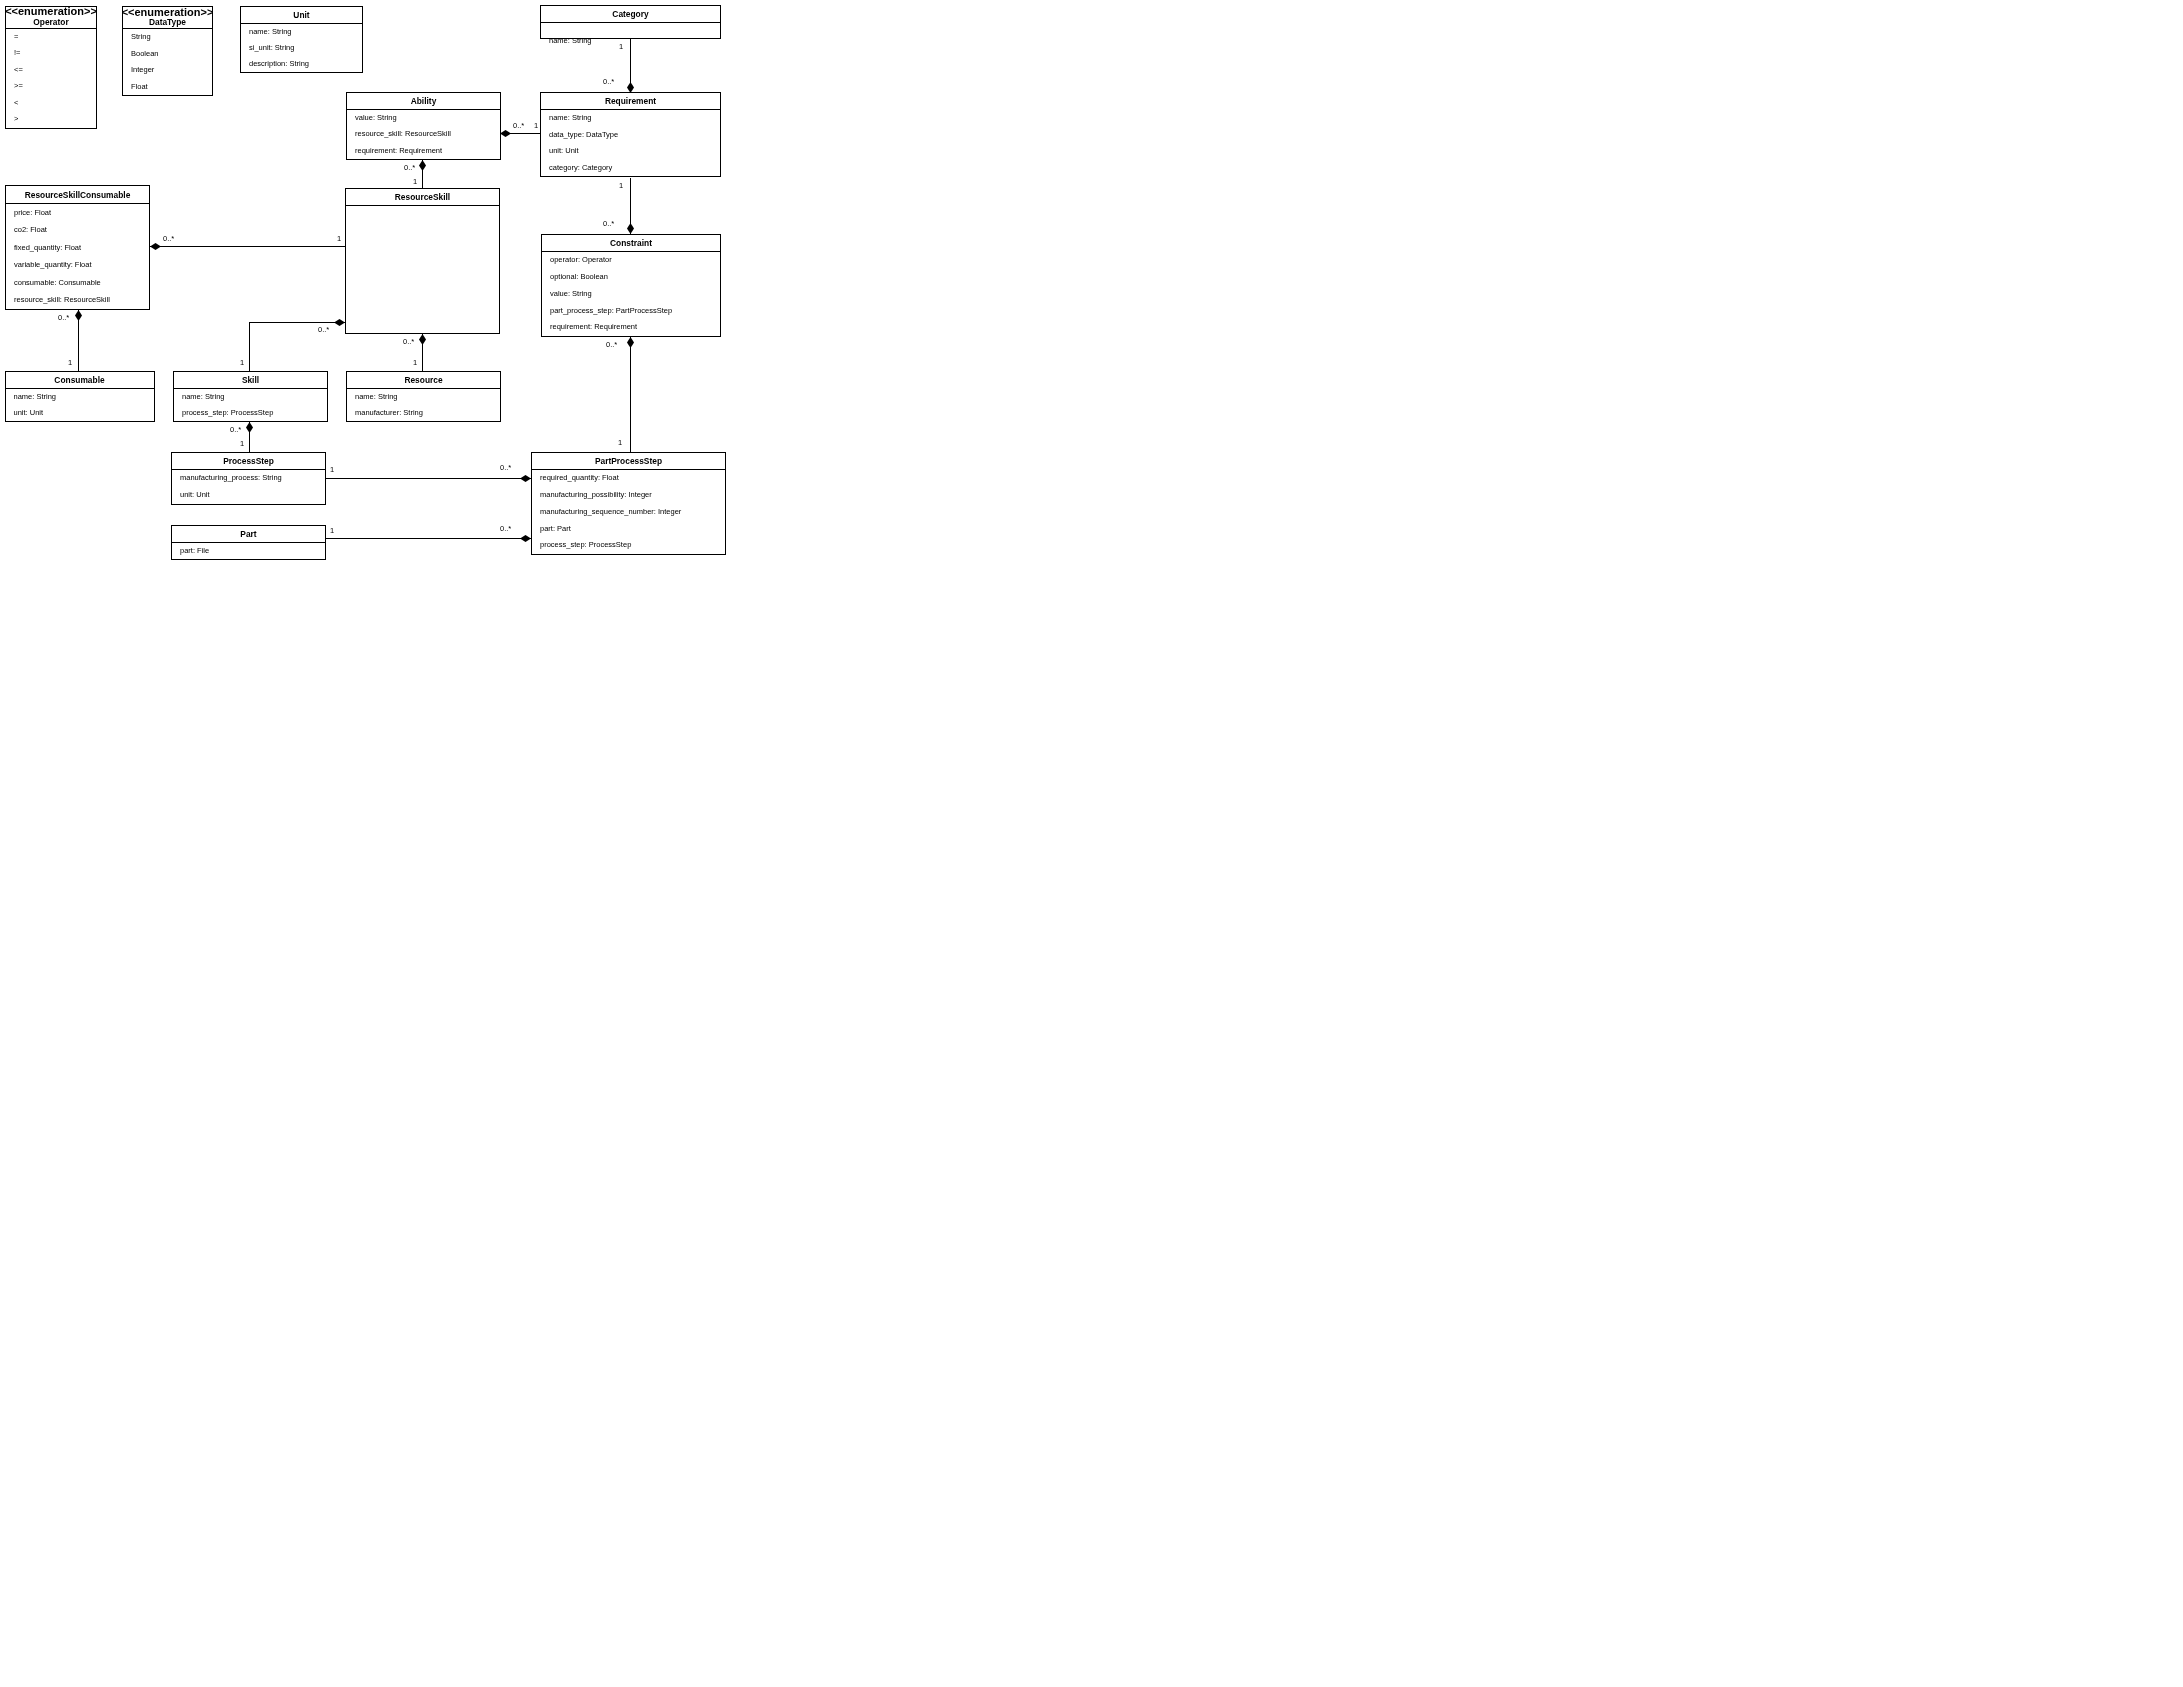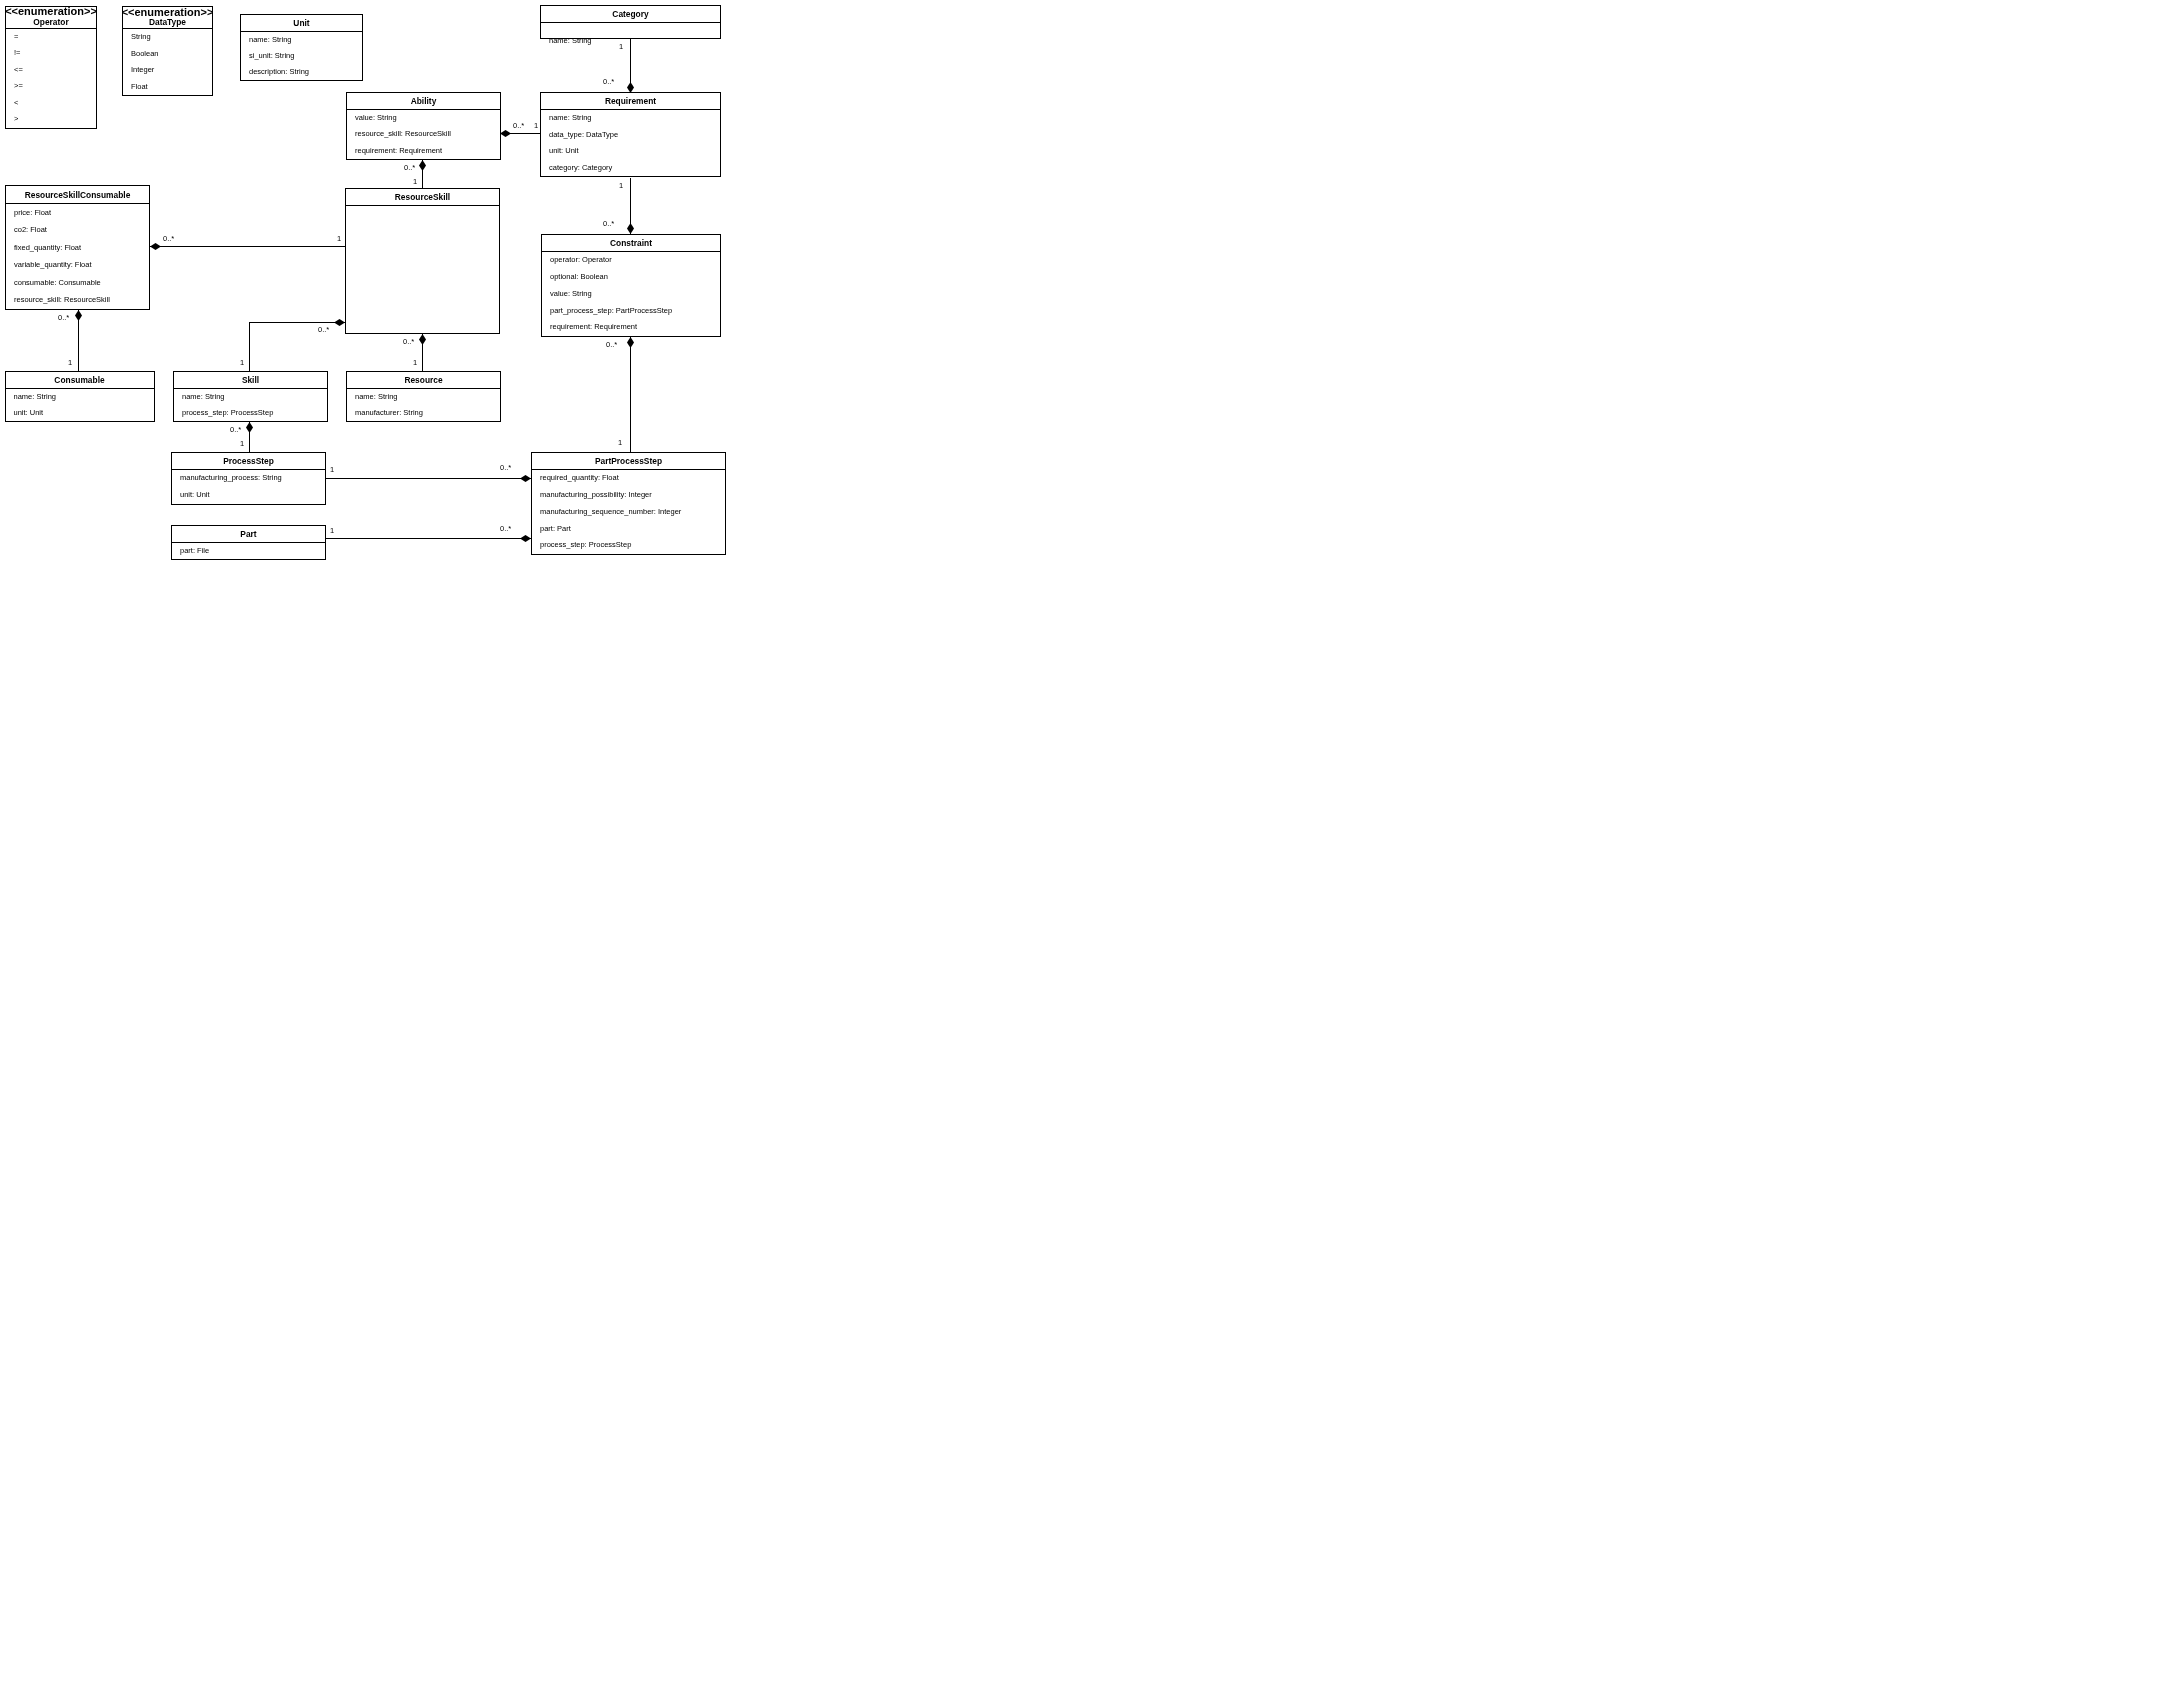--- a/index.html
+++ b/index.html
@@ -99,21 +99,21 @@
         <div class="uml-class-stereotype">&lt;&lt;enumeration&gt;&gt;</div>
         <div class="uml-class-title">DataType</div>
       </div>
       <div class="uml-attrs">
         <div class="uml-attr">String</div>
         <div class="uml-attr">Boolean</div>
         <div class="uml-attr">Integer</div>
         <div class="uml-attr">Float</div>
       </div>
     </div>
-    <div class="uml-class" style="left: 240px; top: 6px; width: 123px; height: 67px; margin-top: 8px;">
+    <div class="uml-class" style="left: 240px; top: 6px; width: 123px; height: 67px;">
       <div class="uml-class-header" style="height: 17px;">
         <div class="uml-class-title">Unit</div>
       </div>
       <div class="uml-attrs">
         <div class="uml-attr">name: String</div>
         <div class="uml-attr">si_unit: String</div>
         <div class="uml-attr">description: String</div>
       </div>
     </div>
     <div class="uml-class" style="left: 540px; top: 5px; width: 181px; height: 34px; gap: 14px;">

